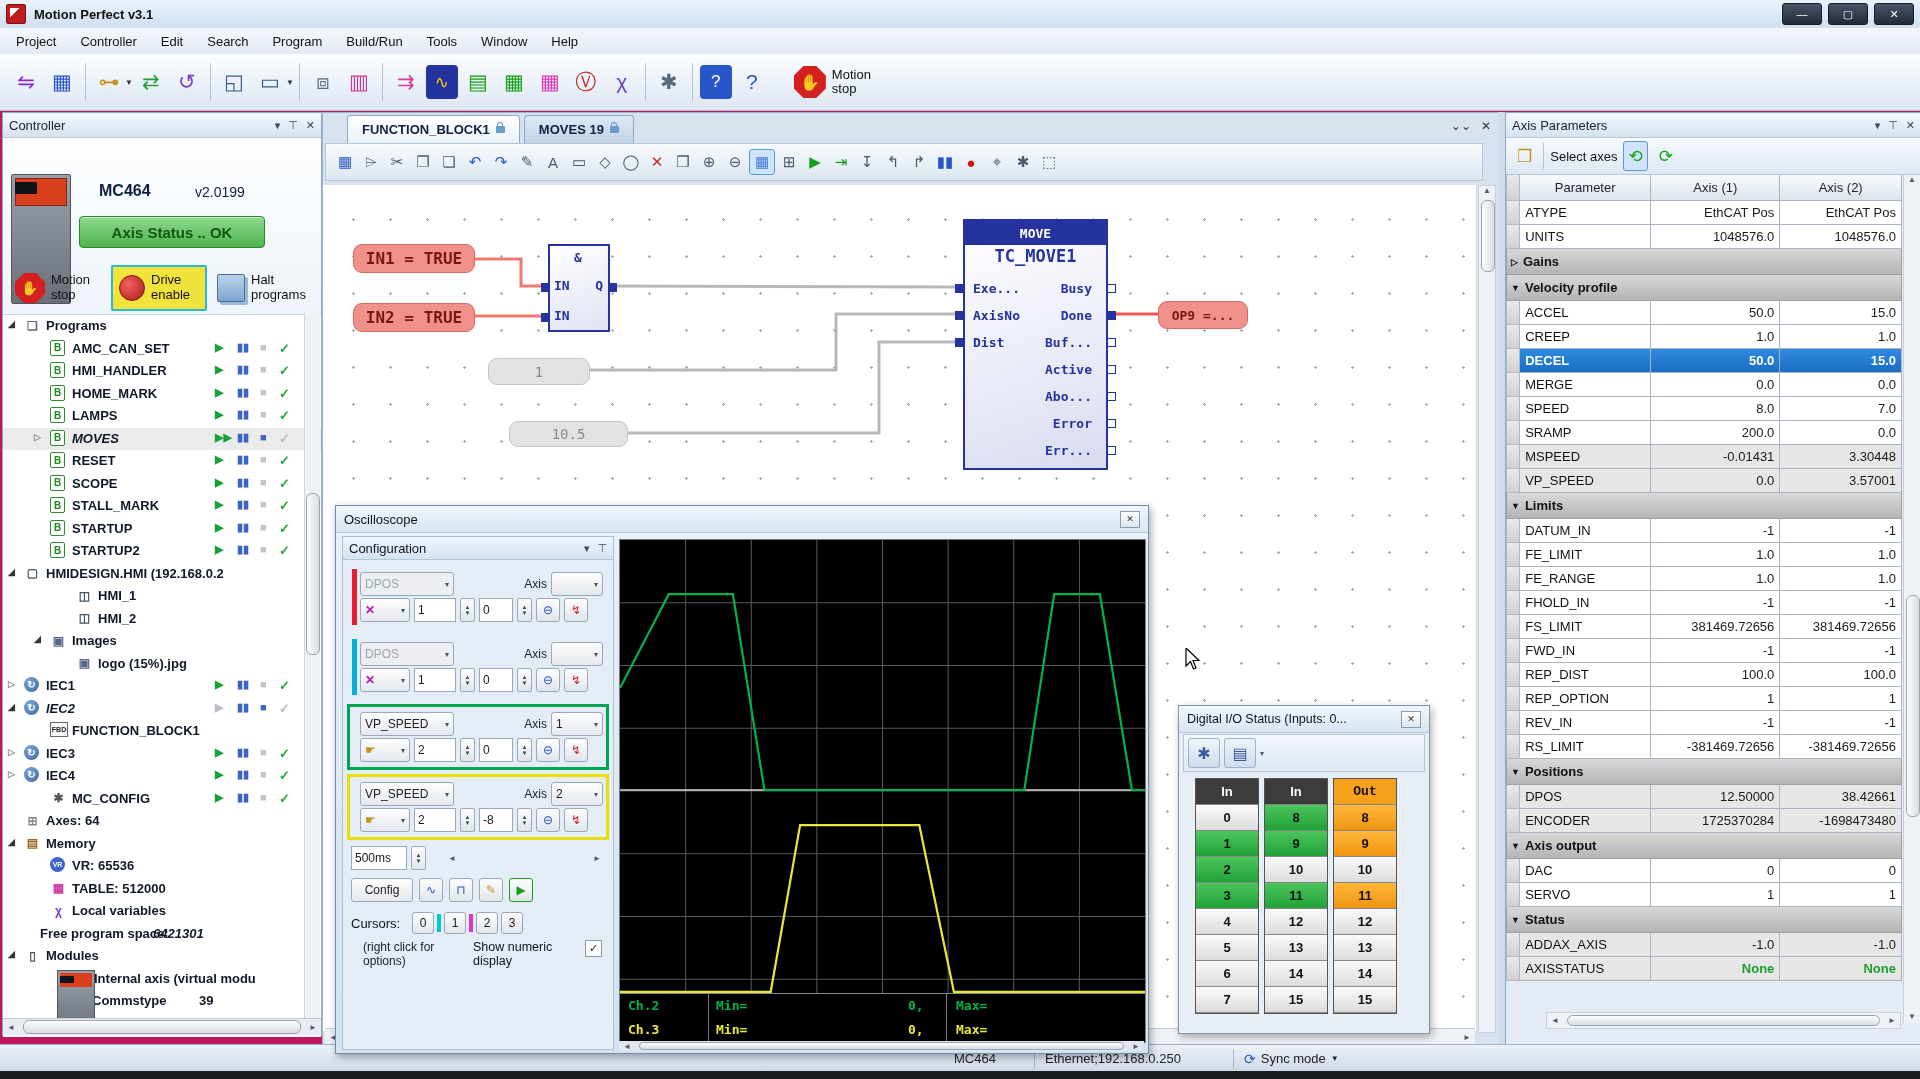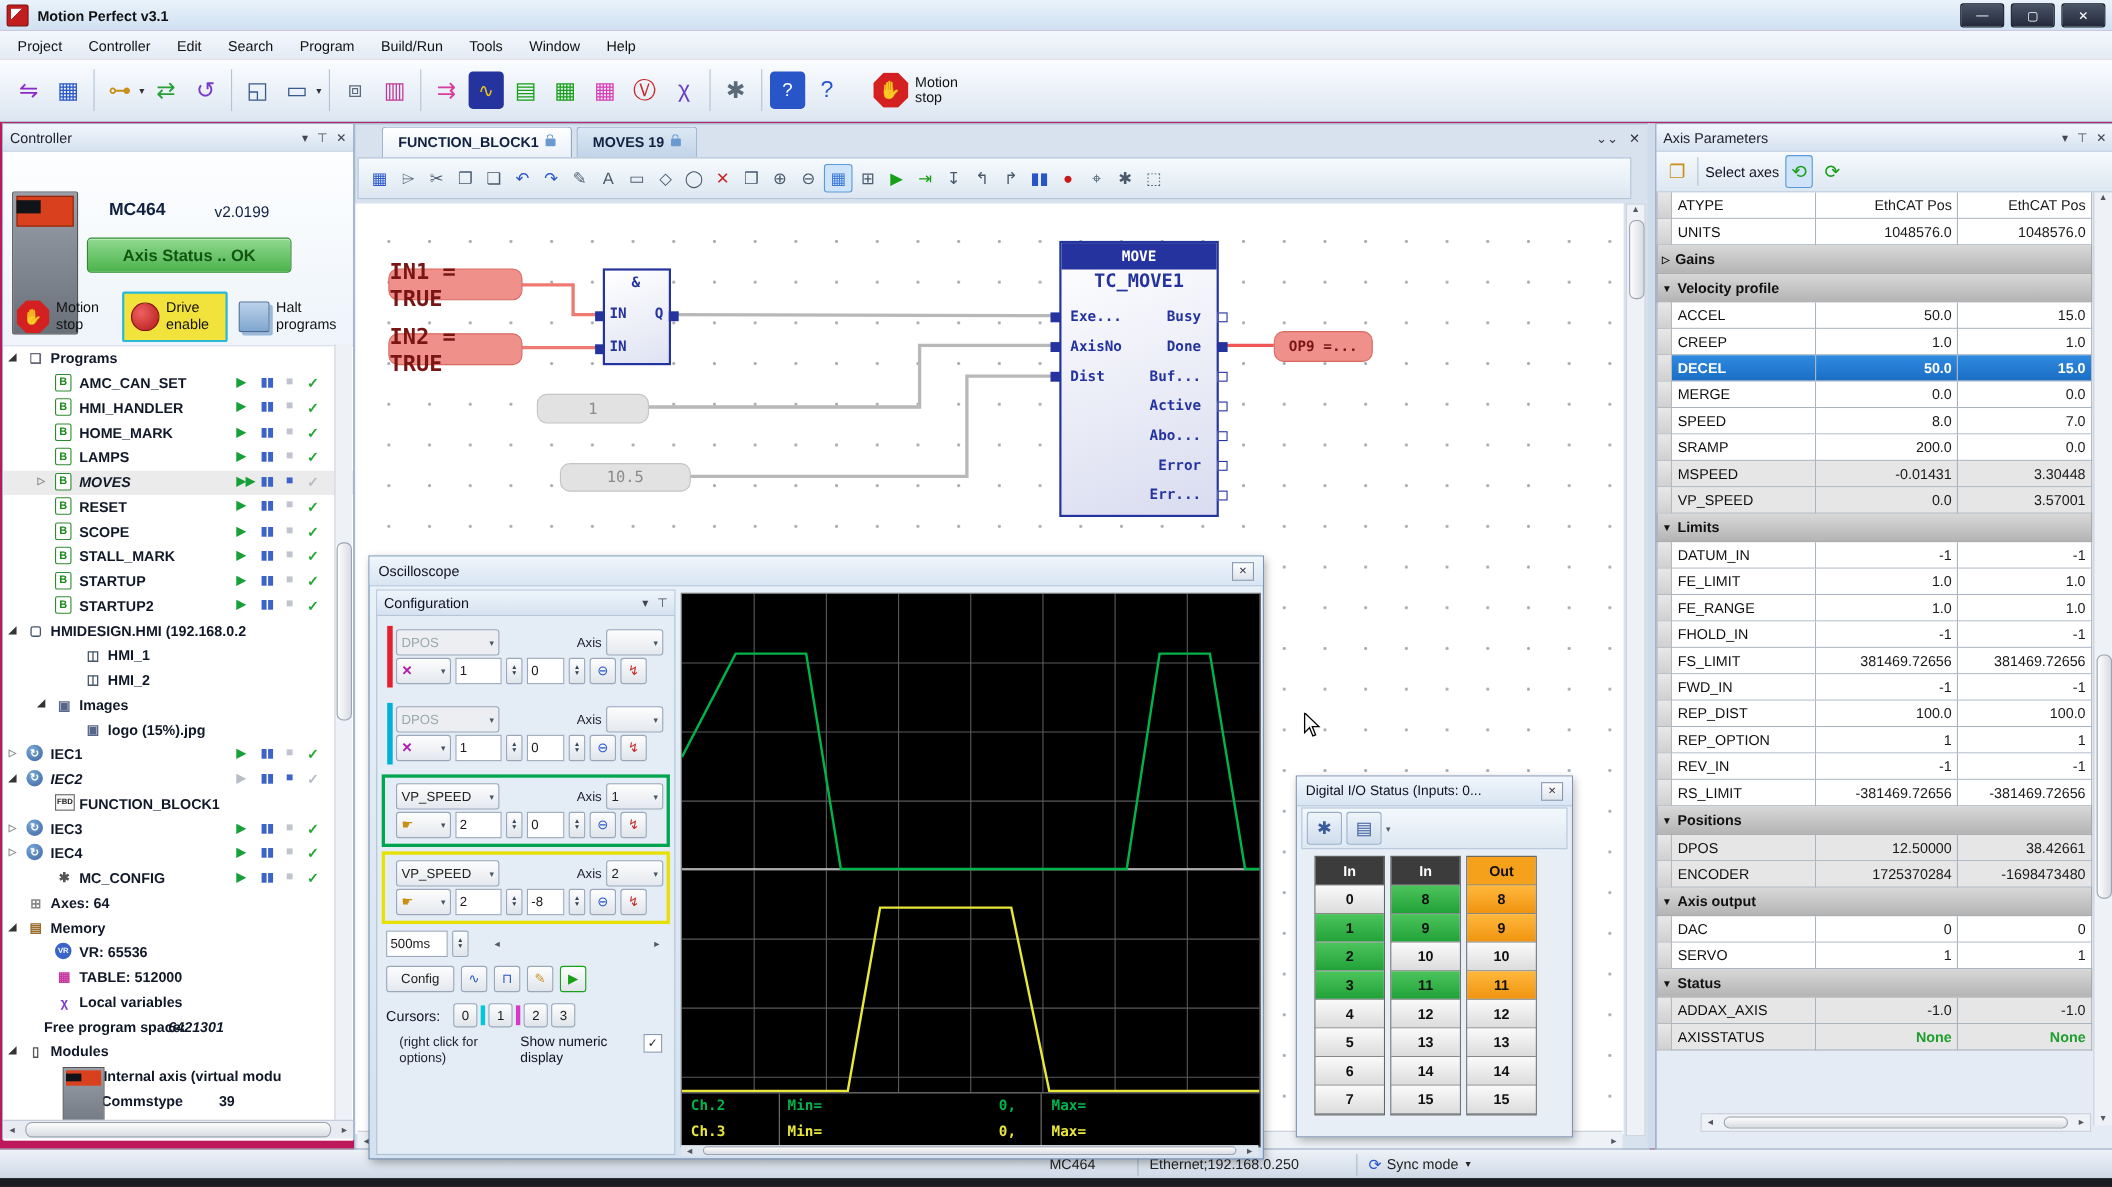--- a/index.html
+++ b/index.html
@@ -69,21 +69,21 @@
   .tab.active{background:linear-gradient(#ffffff,#eaf1f8);}
   .lock{width:9px;height:7px;background:#6a9ad0;border-radius:1px;position:relative;display:inline-block;}
   .lock:before{content:"";position:absolute;top:-4px;left:1.5px;width:4px;height:3px;border:1.5px solid #6a9ad0;border-bottom:none;border-radius:3px 3px 0 0;}
   #doc-corner{position:absolute;right:8px;top:6px;display:flex;gap:10px;color:#334;font-size:12px;}
   #fbd-toolbar{position:absolute;left:2px;top:30px;width:1150px;height:36px;background:linear-gradient(#f6fafd,#dde7f1);border:1px solid #b6c6da;display:flex;align-items:center;padding-left:6px;}
   .fico{width:24px;height:24px;margin:0 1px;display:flex;align-items:center;justify-content:center;font-size:15px;border-radius:3px;}
   .fico.active{border:1px solid #5a9ad8;background:#cfe4f8;}
   #canvas{position:absolute;left:0;top:72px;width:1153px;height:846px;background:#fff;background-image:radial-gradient(circle,#a2a8b2 1.2px,transparent 1.4px);background-size:37px 37px;background-position:12px 16px;overflow:hidden;}
   #wires{position:absolute;left:0;top:0;z-index:1;}
   .blk{position:absolute;z-index:2;}
-  .tagblk{background:#f0908a;border:1px solid #d86a62;border-radius:9px;display:flex;align-items:center;justify-content:center;font-family:"DejaVu Sans Mono",monospace;font-size:20px;font-weight:bold;color:#7a1515;}
+  .tagblk{background:#f0908a;border:1px solid #d86a62;border-radius:9px;display:flex;align-items:center;justify-content:center;font-family:"DejaVu Sans Mono",monospace;font-size:16px;font-weight:bold;color:#7a1515;}
   .constblk{background:#e2e2e2;border:1px solid #c4c4c4;border-radius:9px;display:flex;align-items:center;justify-content:center;font-family:"DejaVu Sans Mono",monospace;font-size:14px;color:#8a8a8a;}
   #and-blk{background:linear-gradient(160deg,#ffffff,#dfe2f2);border:2px solid #24339e;font-family:"DejaVu Sans Mono",monospace;color:#24339e;font-weight:bold;}
   #and-blk span{position:absolute;font-size:13px;}
   #move-blk{background:linear-gradient(160deg,#ffffff,#d9dcf0);border:2px solid #24339e;font-family:"DejaVu Sans Mono",monospace;color:#24339e;}
   #move-head{height:24px;background:#24339e;color:#fff;display:flex;align-items:center;justify-content:center;font-size:13px;font-weight:bold;}
   #move-inst{height:22px;display:flex;align-items:center;justify-content:center;font-size:17px;font-weight:bold;}
   .mio{position:absolute;font-size:13px;font-weight:bold;}
   .pin{position:absolute;width:9px;height:9px;background:#24339e;z-index:3;}
   .pin.hollow{background:#fff;border:1.5px solid #24339e;width:7px;height:7px;}
   #cv-vscroll{position:absolute;right:3px;top:72px;width:16px;height:846px;background:#eef1f5;border:1px solid #c8d0da;}
@@ -111,21 +111,21 @@
   .ro-div{position:absolute;top:0;bottom:0;width:1px;background:#777;}
   #osc-hscroll{position:absolute;left:283px;bottom:2px;width:525px;height:10px;background:#dfe6ee;display:flex;align-items:center;}
   
   #dio{left:1178px;top:705px;width:250px;height:327px;background:#e7eef6;border:1px solid #7f95b2;box-shadow:2px 3px 8px rgba(0,0,0,.3);z-index:6;}
   #dio-toolbar{position:absolute;left:4px;top:28px;right:4px;height:36px;border:1px solid #b6c6da;background:linear-gradient(#f3f8fc,#dde8f2);display:flex;align-items:center;padding-left:4px;gap:4px;}
   .diobtn{width:30px;height:28px;border:1px solid #9ab0c8;border-radius:3px;background:linear-gradient(#eef4fa,#cfdcec);display:flex;align-items:center;justify-content:center;font-size:16px;}
   #dio-table{position:absolute;left:16px;top:72px;display:flex;gap:5px;}
   .diocol{display:flex;flex-direction:column;border:1px solid #555;}
   .diocell{width:62px;height:25px;display:flex;align-items:center;justify-content:center;font-size:13px;font-weight:bold;border-bottom:1px solid #888;background:linear-gradient(#fafafa,#dcdcdc);color:#111;}
   .diocell.hdr-dark{background:#3c3c3c;color:#fff;}
-  .diocell.hdr-orange{background:#f5a11c;color:#111;}
+  .diocell.hdr-orange{background:#f5a11c;color:#111;font-family:Liberation Mono, monospace;}
   .diocell.on-green{background:linear-gradient(#4cc45c,#21a238);}
   .diocell.on-orange{background:linear-gradient(#ffb83c,#f09410);}
   
   #axis-panel{left:1505px;top:112px;width:415px;height:932px;background:#e4ebf4;border:1px solid #8fa8c8;}
   #ap-toolbar{height:36px;display:flex;align-items:center;padding-left:6px;gap:6px;background:linear-gradient(#f6fafd,#dde7f1);border-bottom:1px solid #b6c6da;}
   .apbtn{height:28px;border:1px solid transparent;border-radius:3px;display:flex;align-items:center;justify-content:center;padding:0 4px;font-size:17px;}
   .apbtn.sel{border-color:#5a9ad8;background:#cfe4f8;}
   #ap-table{position:absolute;left:0;top:62px;width:396px;}
   .aprow{display:flex;height:24px;font-size:13px;}
   .aprow .gut{width:13px;background:linear-gradient(#e8e8e8,#d0d0d0);border:1px solid #b8b8b8;border-top:none;}
@@ -799,20 +799,26 @@
       </span>
     </div>
     <div id="ap-toolbar">
       <div class="apbtn" style="color:#c89018;">❐</div>
       <div style="width:1px;height:26px;background:#b4c2d4;"></div>
       <span style="font-size:13px;color:#112;">Select axes</span>
       <div class="apbtn sel" style="color:#18a018;">⟲</div>
       <div class="apbtn" style="color:#18a018;">⟳</div>
     </div>
     <div id="ap-table">
+        <div class="aprow head">
+          <div class="gut"></div>
+          <div class="apcell ap-name">Parameter</div>
+          <div class="apcell ap-v1" style="justify-content:center">Axis (1)</div>
+          <div class="apcell ap-v2" style="justify-content:center">Axis (2)</div>
+        </div>
         <div class="aprow">
           <div class="gut"></div>
           <div class="apcell ap-name">ATYPE</div>
           <div class="apcell ap-v1">EthCAT Pos</div>
           <div class="apcell ap-v2">EthCAT Pos</div>
         </div>
         <div class="aprow">
           <div class="gut"></div>
           <div class="apcell ap-name">UNITS</div>
           <div class="apcell ap-v1">1048576.0</div>

